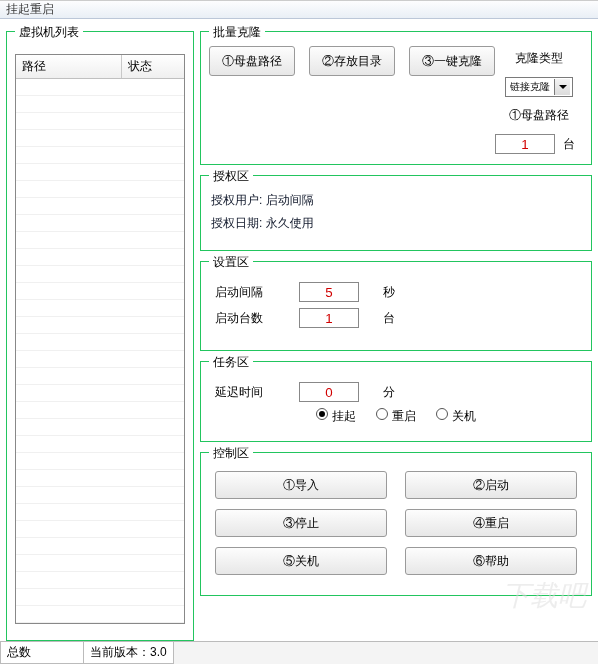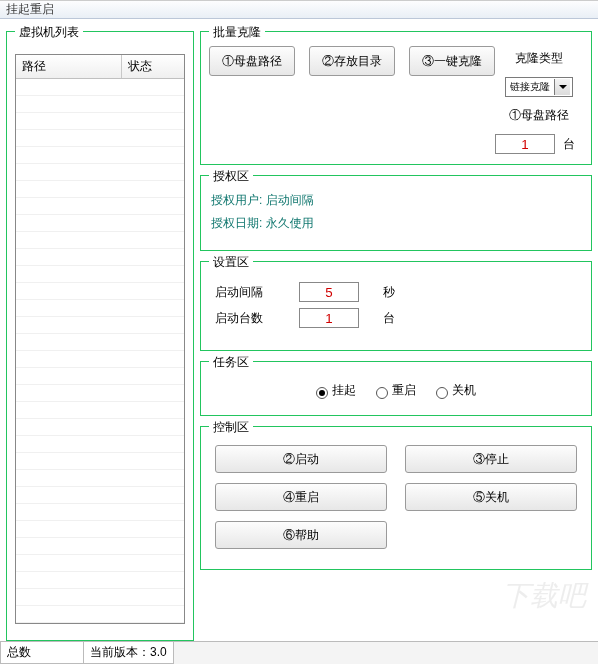--- a/index.html
+++ b/index.html
@@ -112,24 +112,24 @@
     width: 60px; height:20px;
     border:1px solid #888;
     text-align:center;
     color:#d00000;
     background:#fff;
   }
   .kv-line { display:flex; align-items:center; gap:24px; margin:6px 0 6px 6px; }
   .kv-line .lbl { width:60px; }
   .unit { width:20px; text-align:left; }
 
-  .teal { color:#0f766e; }
+  .teal { color:#0f172a; }
 
   .radio-line { display:flex; align-items:center; justify-content:center; gap:20px; margin-top:6px; }
-  .radio { display:inline-flex; align-items:flex-end; gap:4px; cursor:pointer; }
+  .radio { display:inline-flex; align-items:flex-start; gap:4px; cursor:pointer; }
   .radio .dot {
     width:12px; height:12px; border:1px solid #555; border-radius:50%;
     display:inline-flex; align-items:center; justify-content:center;
     background:#fff;
   }
   .radio.checked .dot::after {
     content:""; width:6px; height:6px; border-radius:50%; background:#000;
   }
 
   .ctrl-grid {
@@ -268,39 +268,45 @@
         </div>
         <div class="kv-line">
           <span class="lbl">启动台数</span>
           <input class="num-input" value="1" style="">
           <span class="unit">台</span>
         </div>
       </div>
 
       <div class="groupbox">
         <span class="legend">任务区</span>
+        <div class="kv-line">
+          <span class="lbl">延迟时间</span>
+          <input class="num-input" value="0" style="">
+          <span class="unit">分</span>
+        </div>
         <div class="radio-line">
           <span class="radio checked">
             <span class="dot"></span>
             <span>挂起</span>
           </span>
           <span class="radio">
             <span class="dot"></span>
             <span>重启</span>
           </span>
           <span class="radio">
             <span class="dot"></span>
             <span>关机</span>
           </span>
         </div>
       </div>
 
       <div class="groupbox">
         <span class="legend">控制区</span>
         <div class="ctrl-grid">
+          <div class="btn sm">①导入</div>
           <div class="btn sm">②启动</div>
           <div class="btn sm">③停止</div>
           <div class="btn sm">④重启</div>
           <div class="btn sm">⑤关机</div>
           <div class="btn sm">⑥帮助</div>
         </div>
       </div>
 
       <div class="watermark">下载吧</div>
     </div>

